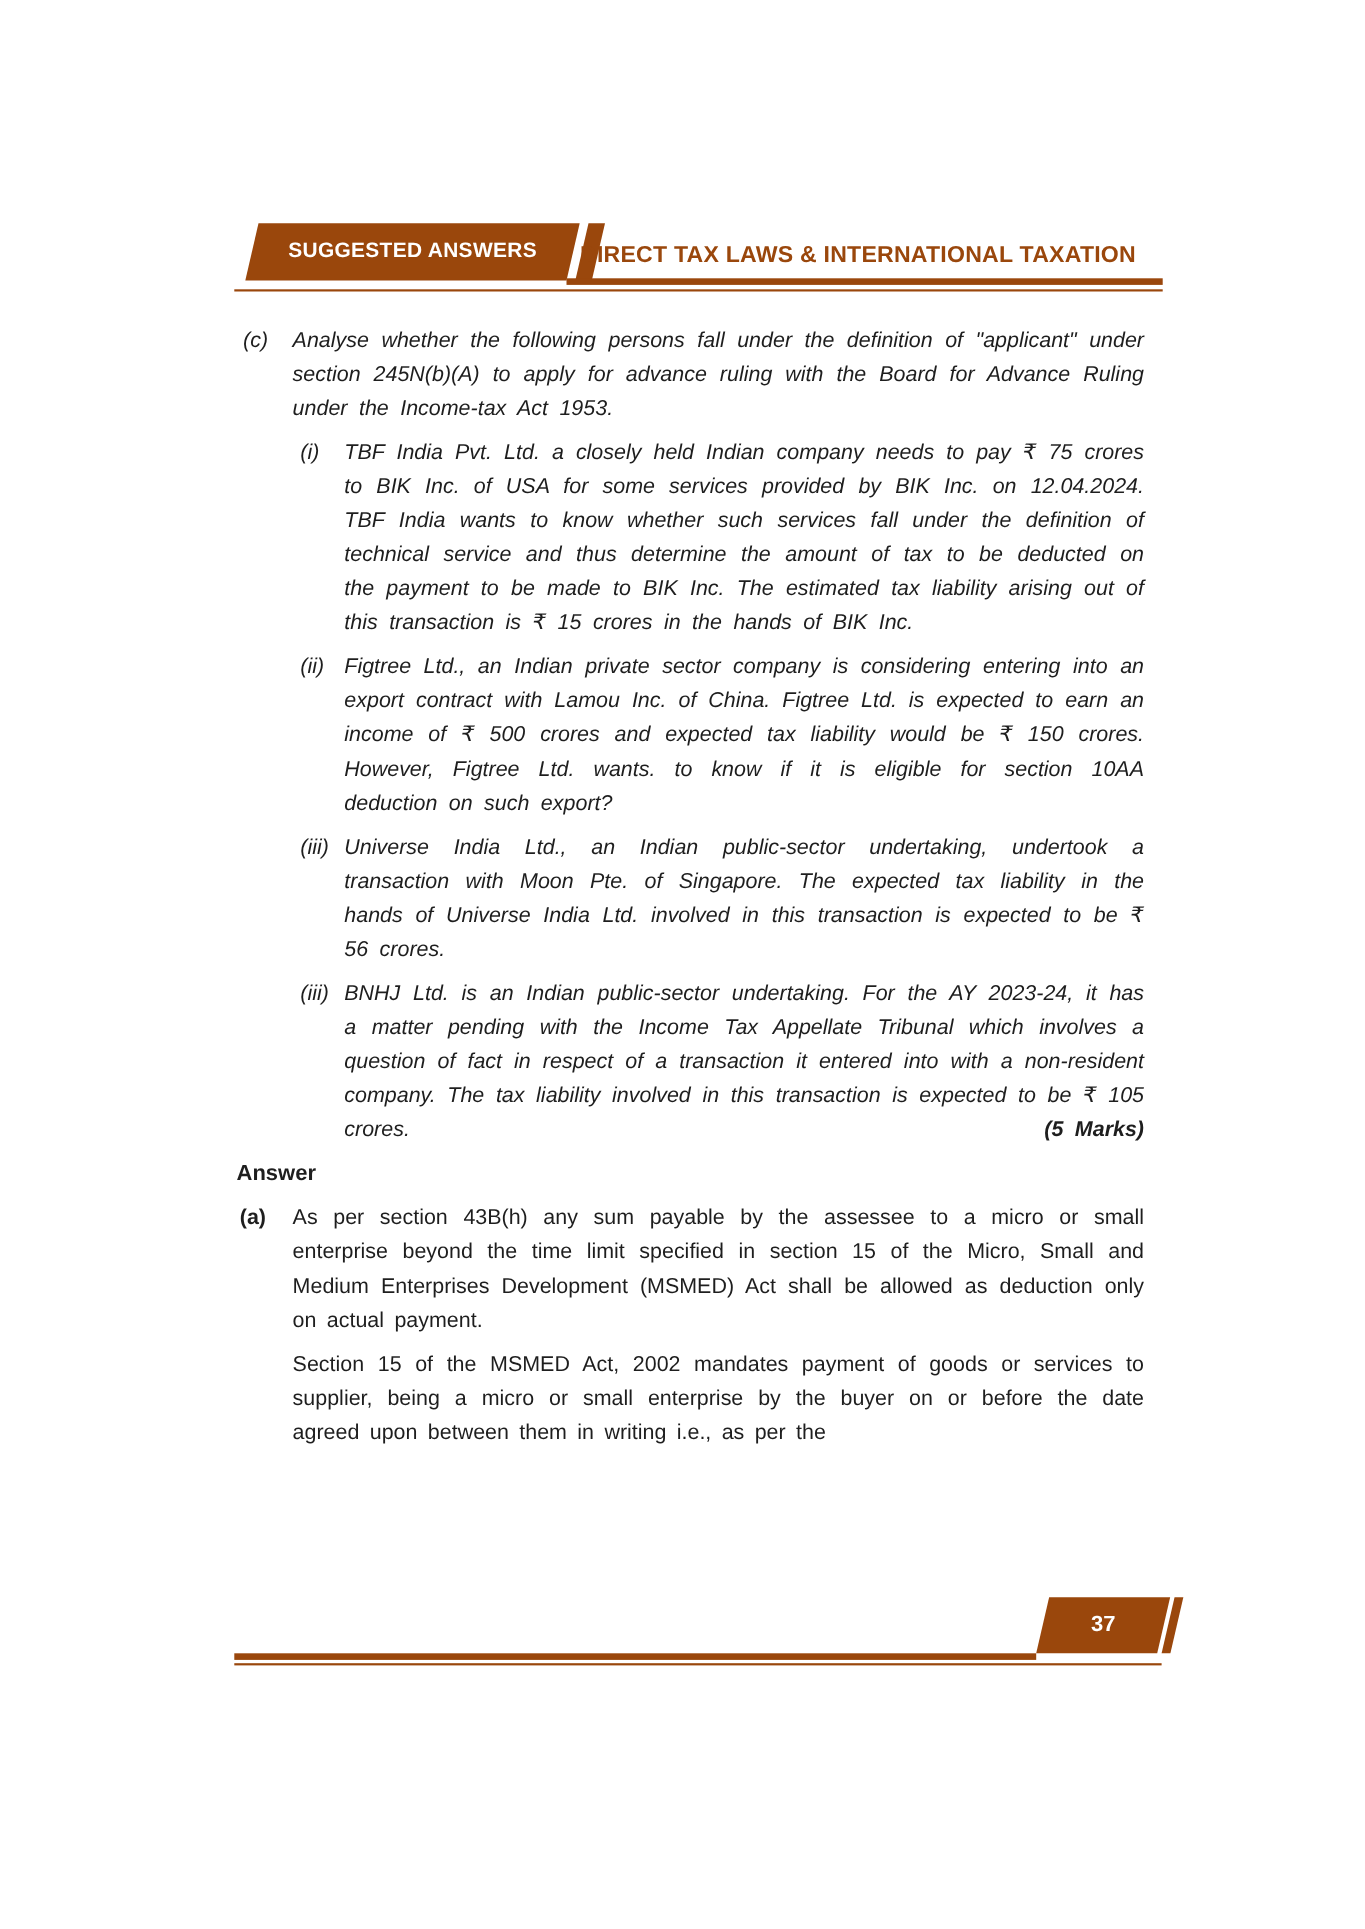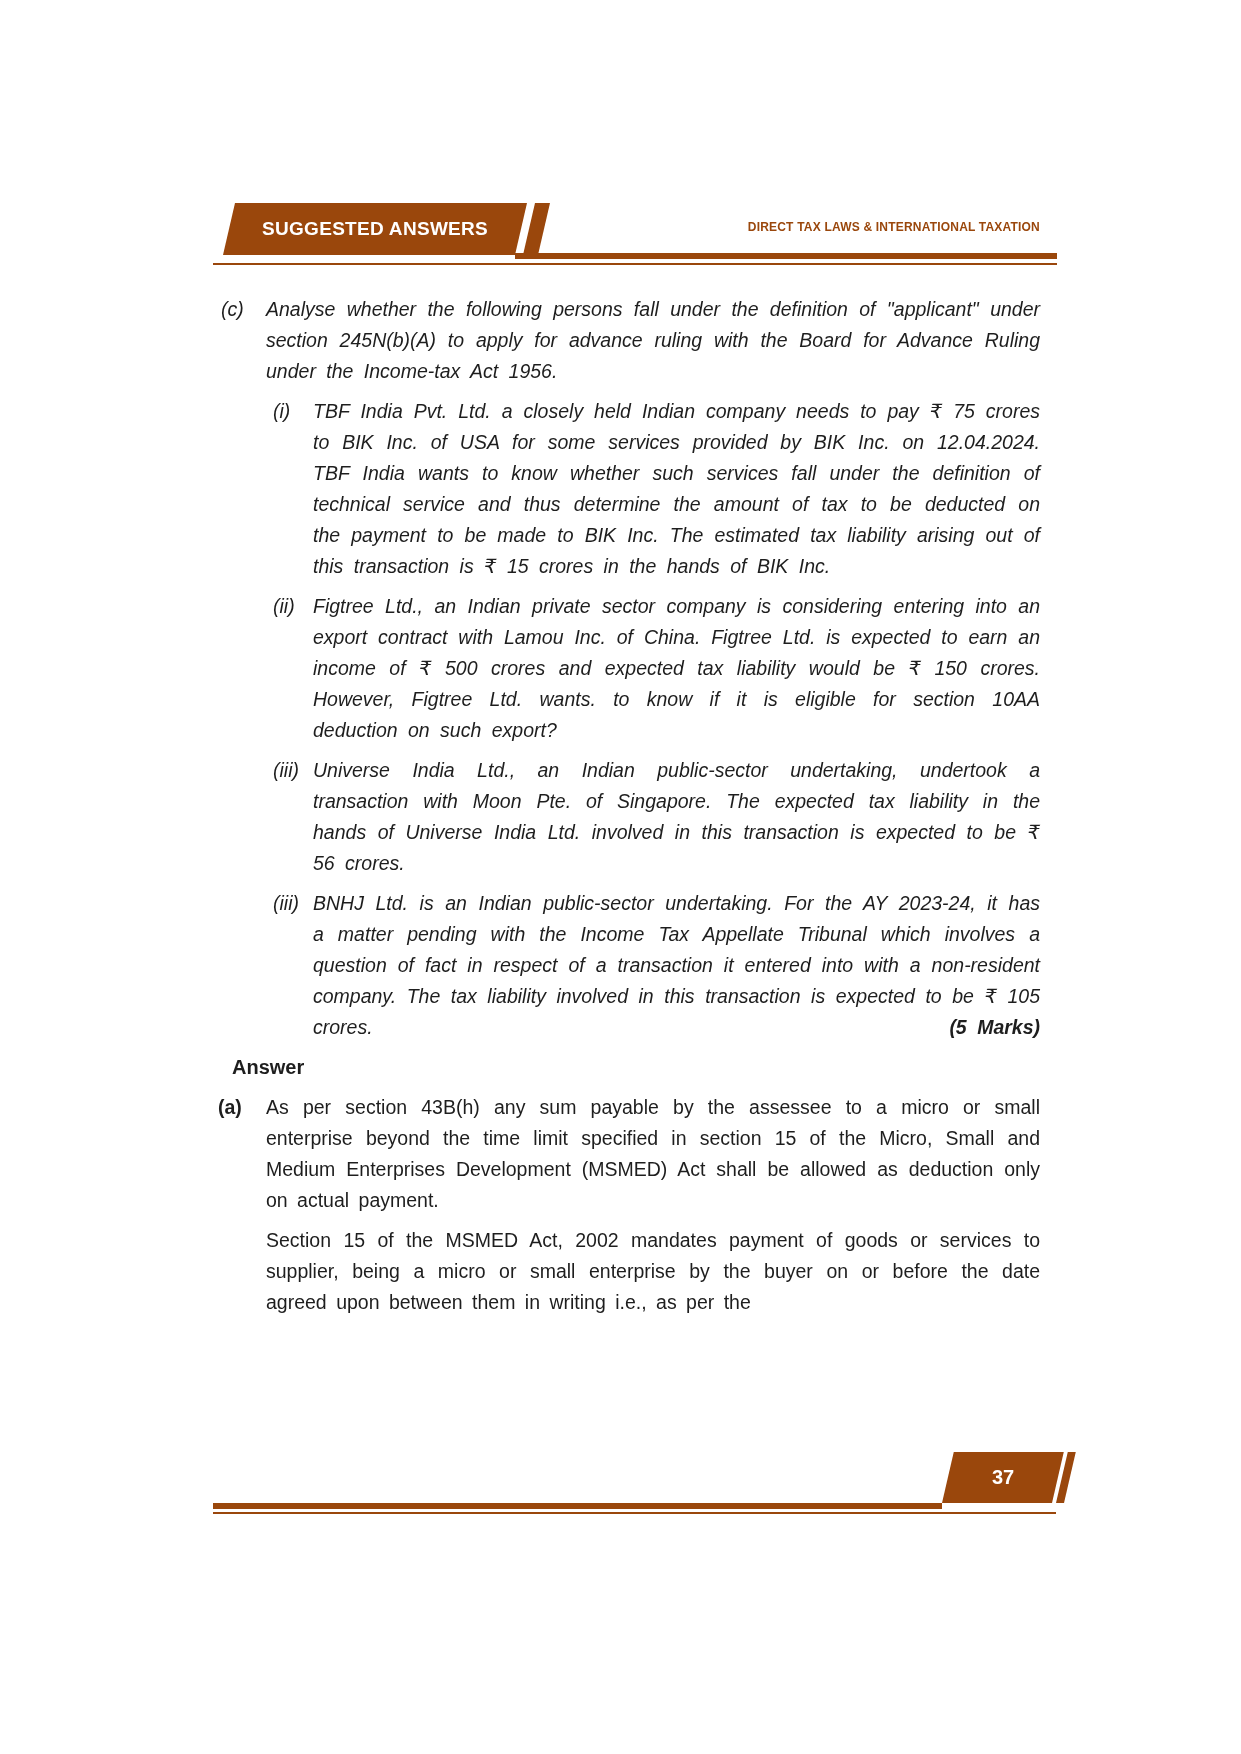--- a/index.html
+++ b/index.html
@@ -20,21 +20,21 @@
   .badge-text {
     display:block; transform:skewX(13deg);
     color:#ffffff; font-weight:bold; font-size:19px; letter-spacing:.3px; white-space:nowrap;
   }
   .badge-sliver {
     position:absolute; left:523px; top:203px; width:15px; height:52px;
     background:var(--accent); transform:skewX(-13deg); transform-origin:left bottom;
   }
   .header-title {
     position:absolute; left:520px; top:220px; width:520px; height:31px;
-    text-align:right; font-weight:bold; font-size:12px; letter-spacing:.2px;
+    text-align:center; font-weight:bold; font-size:21px; letter-spacing:.2px;
     color:var(--accent); white-space:nowrap;
   }
   .rule { position:absolute; background:var(--accent); }
   .header-rule-thick { left:515px; top:253px; width:542px; height:6px; }
   .header-rule-thin  { left:213px; top:263px; width:844px; height:2px; }
 
   
   .content { position:absolute; left:213px; top:294px; width:827px;
              font-size:19.5px; line-height:31px; text-align:justify; }
   .content p, .content .item { margin:0 0 9px 0; }
@@ -44,21 +44,21 @@
   .item { position:relative; }
   .item .label { position:absolute; top:0; }
   .item-c { padding-left:53px; }
   .item-c > .label { left:8px; }
   .sub { padding-left:100px; }
   .sub > .label { left:60px; }
   .itext { margin:0; position:relative; }
   .itext + .itext { margin-top:9px; }
   .marks { position:absolute; right:0; bottom:0; font-weight:bold; font-style:italic; white-space:nowrap; }
   .answer-heading { font-size:20px; font-weight:bold; line-height:31px;
-                    margin:0 0 9px 19px; text-align:left; }
+                    margin:0 0 9px 2px; text-align:left; }
   .item-a { padding-left:53px; }
   .item-a > .label { left:5px; font-weight:bold; }
 
   
   .footer-rule-thick { left:213px; top:1503px; width:729px; height:6px; }
   .footer-rule-thin  { left:213px; top:1512px; width:843px; height:2px; }
   .page-box {
     position:absolute; left:942px; top:1452px; width:110px; height:51px;
     background:var(--accent); transform:skewX(-13deg); transform-origin:left bottom;
     display:flex; align-items:center; justify-content:center;
@@ -80,21 +80,21 @@
   <div class="badge-sliver"></div>
   <div class="header-title">DIRECT TAX LAWS &amp; INTERNATIONAL TAXATION</div>
   <div class="rule header-rule-thick"></div>
   <div class="rule header-rule-thin"></div>
 
   <div class="content">
 
 
     <div class="q item item-c">
       <span class="label">(c)</span>
-      <p class="itext">Analyse whether the following persons fall under the definition of "applicant" under section 245N(b)(A) to apply for advance ruling with the Board for Advance Ruling under the Income-tax Act 1956.</p>
+      <p class="itext">Analyse whether the following persons fall under the definition of "applicant" under section 245N(b)(A) to apply for advance ruling with the Board for Advance Ruling under the Income-tax Act 1953.</p>
     </div>
 
     <div class="q item sub">
       <span class="label">(i)</span>
       <p class="itext">TBF India Pvt. Ltd. a closely held Indian company needs to pay ₹ 75 crores to BIK Inc. of USA for some services provided by BIK Inc. on 12.04.2024. TBF India wants to know whether such services fall under the definition of technical service and thus determine the amount of tax to be deducted on the payment to be made to BIK Inc. The estimated tax liability arising out of this transaction is ₹ 15 crores in the hands of BIK Inc.</p>
     </div>
 
     <div class="q item sub">
       <span class="label">(ii)</span>
       <p class="itext">Figtree Ltd., an Indian private sector company is considering entering into an export contract with Lamou Inc. of China. Figtree Ltd. is expected to earn an income of ₹ 500 crores and expected tax liability would be ₹ 150 crores. However, Figtree Ltd. wants. to know if it is eligible for section 10AA deduction on such export?</p>

